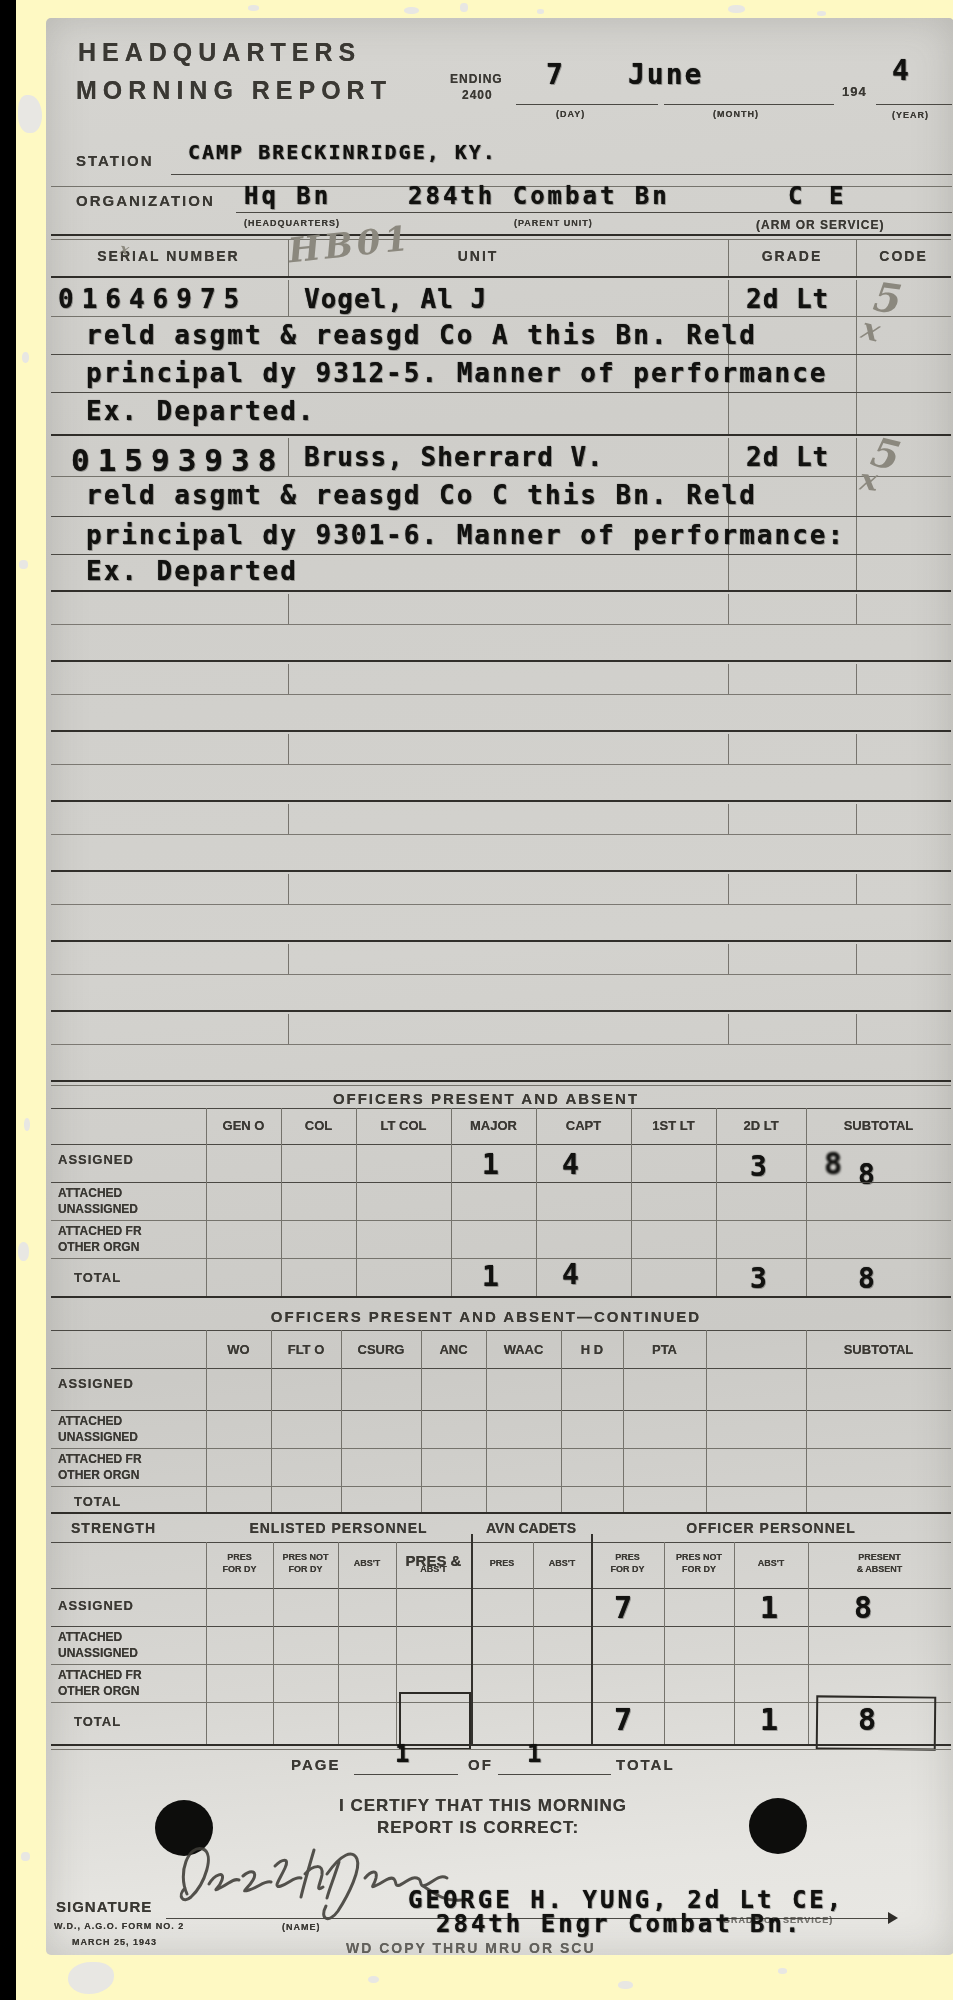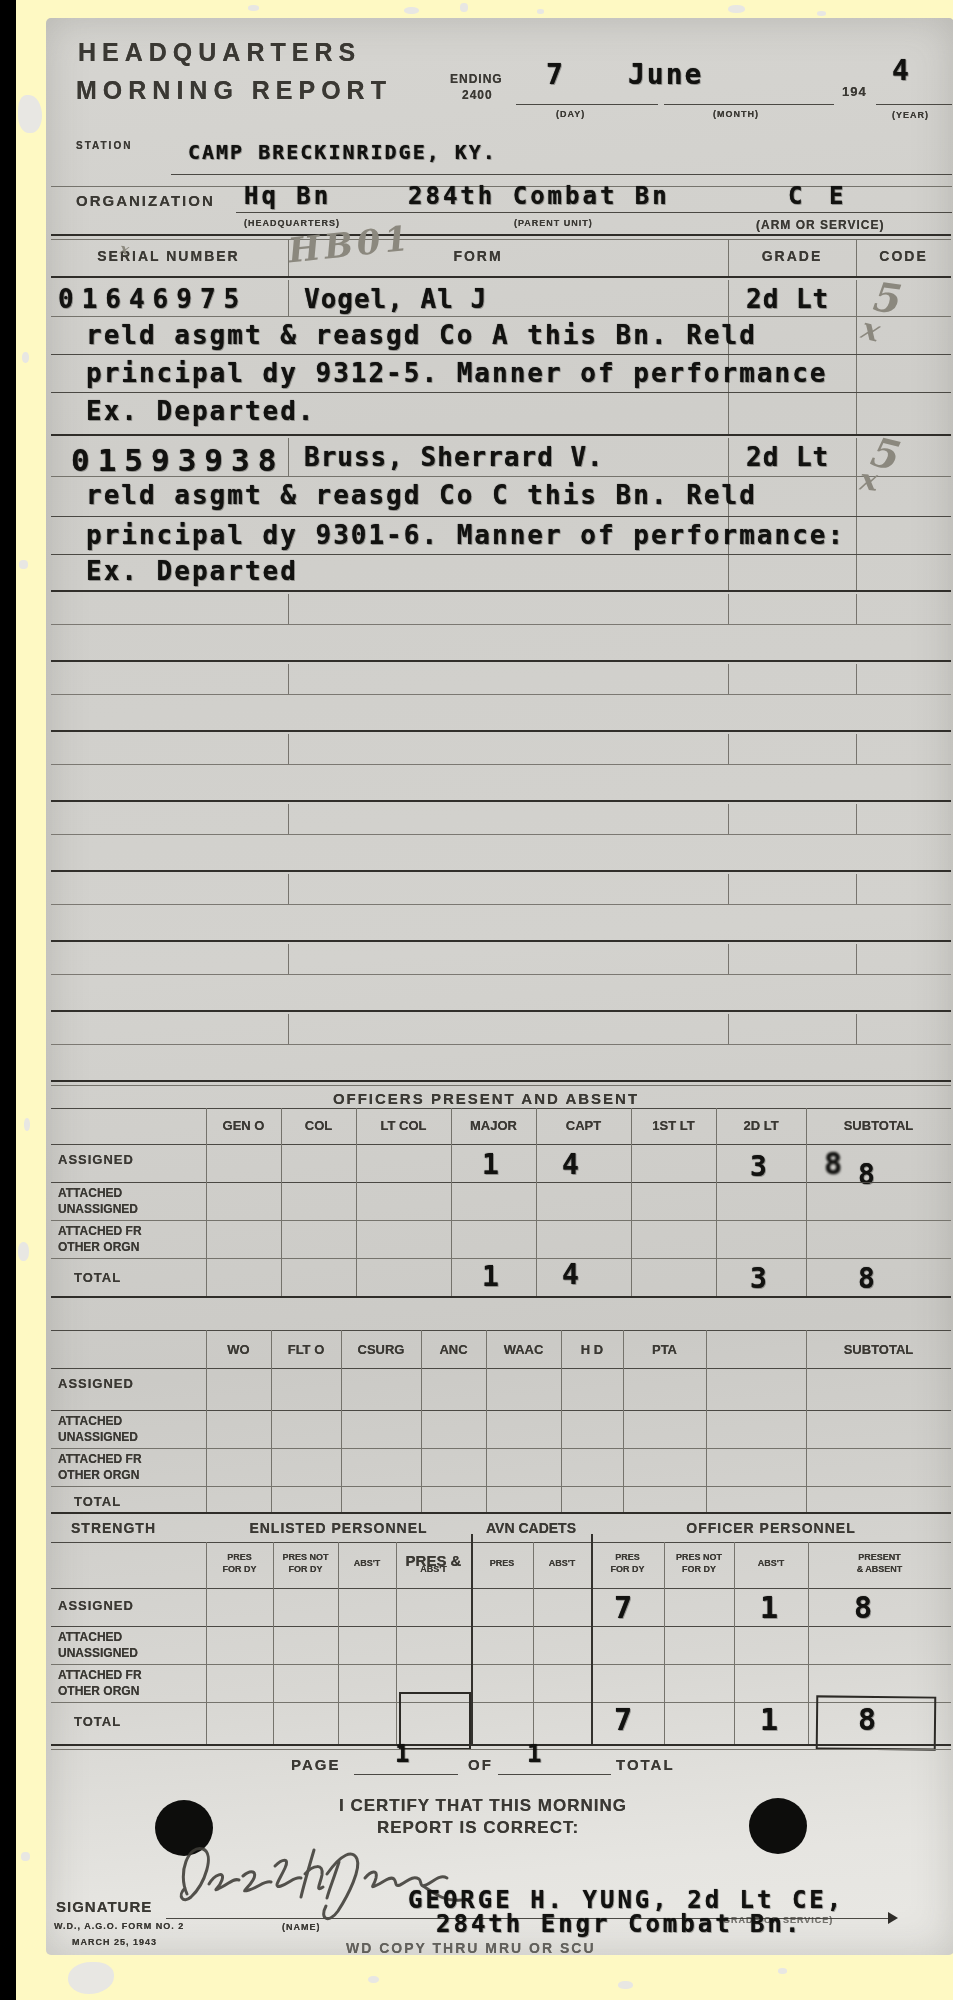--- a/index.html
+++ b/index.html
@@ -46,41 +46,41 @@
 
   <div class="abs typed" style="left:612px;top:58px;font-size:28px;letter-spacing:2px;">June</div>
   <div class="hm" style="left:648px;top:104px;width:170px;"></div>
   <div class="abs prt" style="left:697px;top:109px;font-size:9px;letter-spacing:1px;">(MONTH)</div>
 
   <div class="abs prt" style="left:826px;top:84px;font-size:13px;letter-spacing:1px;">194</div>
   <div class="abs typed" style="left:876px;top:54px;font-size:28px;">4</div>
   <div class="hm" style="left:860px;top:104px;width:76px;"></div>
   <div class="abs prt" style="left:876px;top:110px;font-size:9px;letter-spacing:1px;">(YEAR)</div>
 
-  <div class="abs prt" style="left:60px;top:140px;font-size:10px;letter-spacing:2px;">STATION</div>
+  <div class="abs prt" style="left:60px;top:152px;font-size:15px;letter-spacing:2px;">STATION</div>
   <div class="abs typed" style="left:172px;top:140px;font-size:20px;letter-spacing:2px;">CAMP BRECKINRIDGE, KY.</div>
   <div class="hm" style="left:155px;top:174px;width:781px;"></div>
   <div class="hl" style="left:35px;top:186px;width:901px;"></div>
 
   <div class="abs prt" style="left:60px;top:192px;font-size:15px;letter-spacing:2px;">ORGANIZATION</div>
   <div class="abs typed" style="left:228px;top:182px;font-size:24px;letter-spacing:3px;">Hq Bn</div>
   <div class="abs typed" style="left:392px;top:182px;font-size:24px;letter-spacing:3px;">284th Combat Bn</div>
   <div class="abs typed" style="left:772px;top:182px;font-size:24px;letter-spacing:6px;">C E</div>
   <div class="hm" style="left:220px;top:212px;width:716px;"></div>
   <div class="abs prt" style="left:228px;top:218px;font-size:9px;letter-spacing:1px;">(HEADQUARTERS)</div>
   <div class="abs prt" style="left:498px;top:218px;font-size:9px;letter-spacing:1px;">(PARENT UNIT)</div>
   <div class="abs prt" style="left:740px;top:218px;font-size:12px;letter-spacing:1px;">(ARM OR SERVICE)</div>
 
   <div class="hd" style="left:35px;top:234px;width:900px;"></div>
   <div class="hl" style="left:35px;top:239px;width:900px;"></div>
 
   <div class="abs prt ctr" style="left:45px;top:248px;width:215px;font-size:14px;letter-spacing:2px;">SERIAL NUMBER</div>
   <div class="abs pencil" style="left:104px;top:240px;font-size:15px;transform:rotate(10deg);">x</div>
   <div class="abs pencil" style="left:272px;top:224px;font-size:34px;letter-spacing:4px;transform:rotate(-6deg);">HB01</div>
-  <div class="abs prt ctr" style="left:402px;top:248px;width:120px;font-size:14px;letter-spacing:2px;">FORM</div>
+  <div class="abs prt ctr" style="left:402px;top:248px;width:120px;font-size:14px;letter-spacing:2px;">UNIT</div>
   <div class="abs prt ctr" style="left:712px;top:248px;width:128px;font-size:14px;letter-spacing:2px;">GRADE</div>
   <div class="abs prt ctr" style="left:840px;top:248px;width:95px;font-size:14px;letter-spacing:2px;">CODE</div>
   <div class="vl" style="left:272px;top:240px;height:36px;"></div>
   <div class="vl" style="left:712px;top:240px;height:36px;"></div>
   <div class="vl" style="left:840px;top:240px;height:36px;"></div>
   <div class="hd" style="left:35px;top:276px;width:900px;"></div>
 
   <div class="abs typed" style="left:42px;top:284px;font-size:26px;letter-spacing:8px;">01646975</div>
   <div class="abs typed" style="left:288px;top:284px;font-size:26px;letter-spacing:1px;">Vogel, Al J</div>
   <div class="abs typed" style="left:730px;top:284px;font-size:26px;letter-spacing:1px;">2d Lt</div>
@@ -182,20 +182,21 @@
   <div class="hd" style="left:35px;top:1296px;width:900px;"></div>
   <div class="vl" style="left:190px;top:1108px;height:188px;"></div>
   <div class="vl" style="left:265px;top:1108px;height:188px;"></div>
   <div class="vl" style="left:340px;top:1108px;height:188px;"></div>
   <div class="vl" style="left:435px;top:1108px;height:188px;"></div>
   <div class="vl" style="left:520px;top:1108px;height:188px;"></div>
   <div class="vl" style="left:615px;top:1108px;height:188px;"></div>
   <div class="vl" style="left:700px;top:1108px;height:188px;"></div>
   <div class="vl" style="left:790px;top:1108px;height:188px;"></div>
 
+  <div class="abs prt ctr" style="left:230px;top:1308px;width:480px;font-size:15px;letter-spacing:2px;">OFFICERS PRESENT AND ABSENT—CONTINUED</div>
   <div class="hm" style="left:35px;top:1330px;width:900px;"></div>
   <div class="abs prt ctr" style="left:190px;top:1342px;width:65px;font-size:13px;">WO</div>
   <div class="abs prt ctr" style="left:255px;top:1342px;width:70px;font-size:13px;">FLT O</div>
   <div class="abs prt ctr" style="left:325px;top:1342px;width:80px;font-size:13px;">CSURG</div>
   <div class="abs prt ctr" style="left:405px;top:1342px;width:65px;font-size:13px;">ANC</div>
   <div class="abs prt ctr" style="left:470px;top:1342px;width:75px;font-size:13px;">WAAC</div>
   <div class="abs prt ctr" style="left:545px;top:1342px;width:62px;font-size:13px;">H D</div>
   <div class="abs prt ctr" style="left:607px;top:1342px;width:83px;font-size:13px;">PTA</div>
   <div class="abs prt ctr" style="left:790px;top:1342px;width:145px;font-size:13px;">SUBTOTAL</div>
   <div class="hm" style="left:35px;top:1368px;width:900px;"></div>

